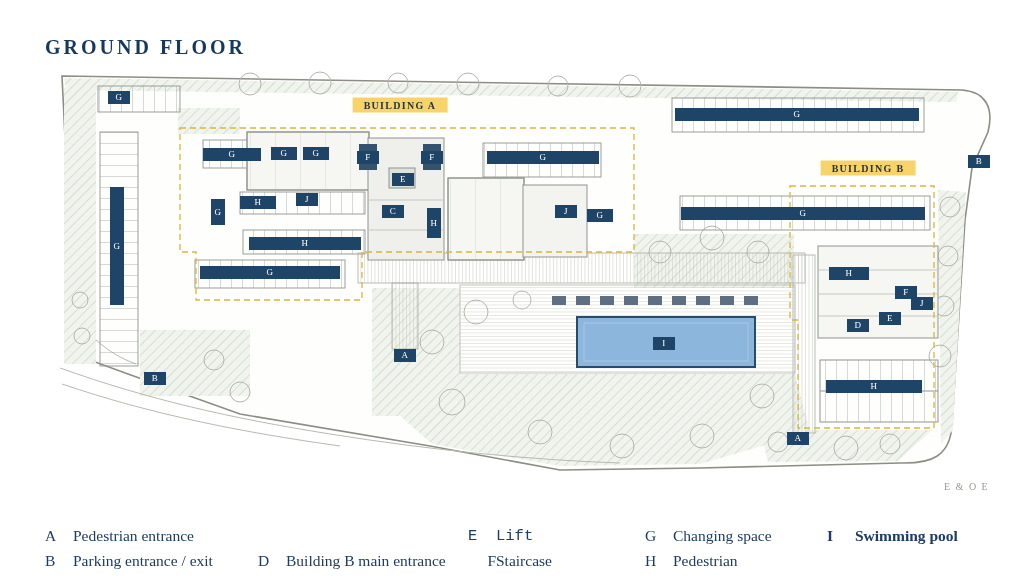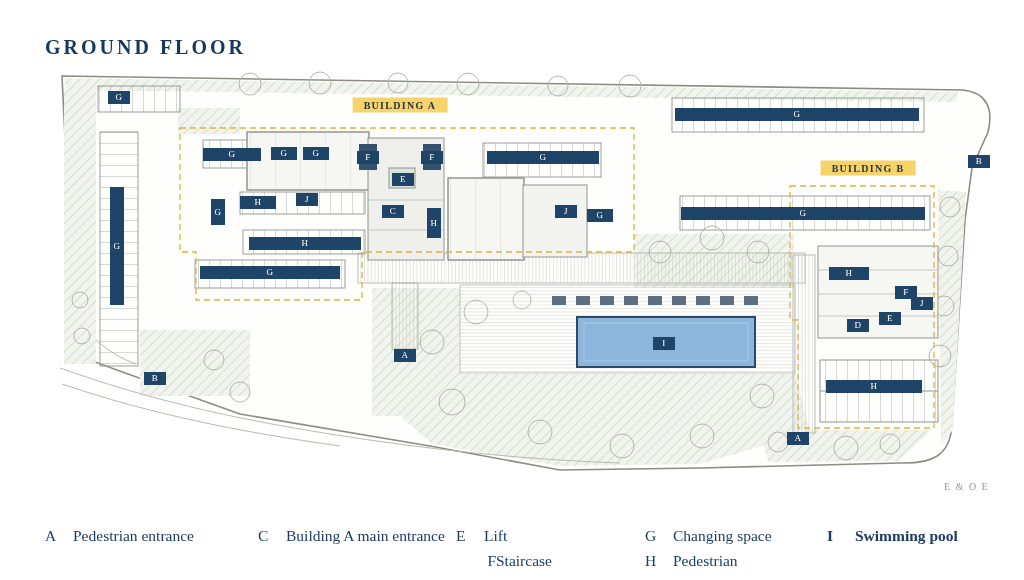--- a/index.html
+++ b/index.html
@@ -200,20 +200,21 @@
         <div class="marker" style="left: 847px; top: 318.5px; width: 22px; height: 13px; line-height: 13px;">D</div>
         <div class="marker" style="left: 826px; top: 379.5px; width: 96px; height: 13px; line-height: 13px;">H</div>
         <div class="marker" style="left: 787px; top: 431.5px; width: 22px; height: 13px; line-height: 13px;">A</div>
         <div class="marker" style="left: 653px; top: 336.5px; width: 22px; height: 13px; line-height: 13px;">I</div>
       </div>
     <div class="eoe">E &amp; O E</div>
   </div>
 
   <div id="legend" class="legend">
       <div class="lgitem" style="left: 45px; top: 527px;"><span class="lgkey">A</span><span class="lglabel">Pedestrian entrance</span></div>
-      <div class="lgitem" style="left: 258px; top: 527px;"><span class="lgkey">C</span><span class="lglabel">Building A main entrance</span></div>
-      <div class="lgitem" style="left: 456px; top: 527px;"><span class="lgkey">E</span><span class="lglabel">Lift</span></div>
+      <div class="lgitem" style="left: 45px; top: 552px;"><span class="lgkey">B</span><span class="lglabel">Parking entrance / exit</span></div>
+      <div class="lgitem" style="left: 258px; top: 552px;"><span class="lgkey">D</span><span class="lglabel">Building B main entrance</span></div>
+      <div class="lgitem" style="left: 468px; top: 527px; font-family: Liberation Mono, monospace;"><span class="lgkey">E</span><span class="lglabel">Lift</span></div>
       <div class="lgitem" style="left: 468px; top: 552px; text-align: right;"><span class="lgkey">F</span><span class="lglabel">Staircase</span></div>
       <div class="lgitem" style="left: 645px; top: 527px;"><span class="lgkey">G</span><span class="lglabel">Changing space</span></div>
       <div class="lgitem" style="left: 645px; top: 552px;"><span class="lgkey">H</span><span class="lglabel">Pedestrian</span></div>
       <div class="lgitem" style="left: 827px; top: 527px; font-weight: bold;"><span class="lgkey">I</span><span class="lglabel">Swimming pool</span></div>
     </div>
 </div>
 
 </body></html>

